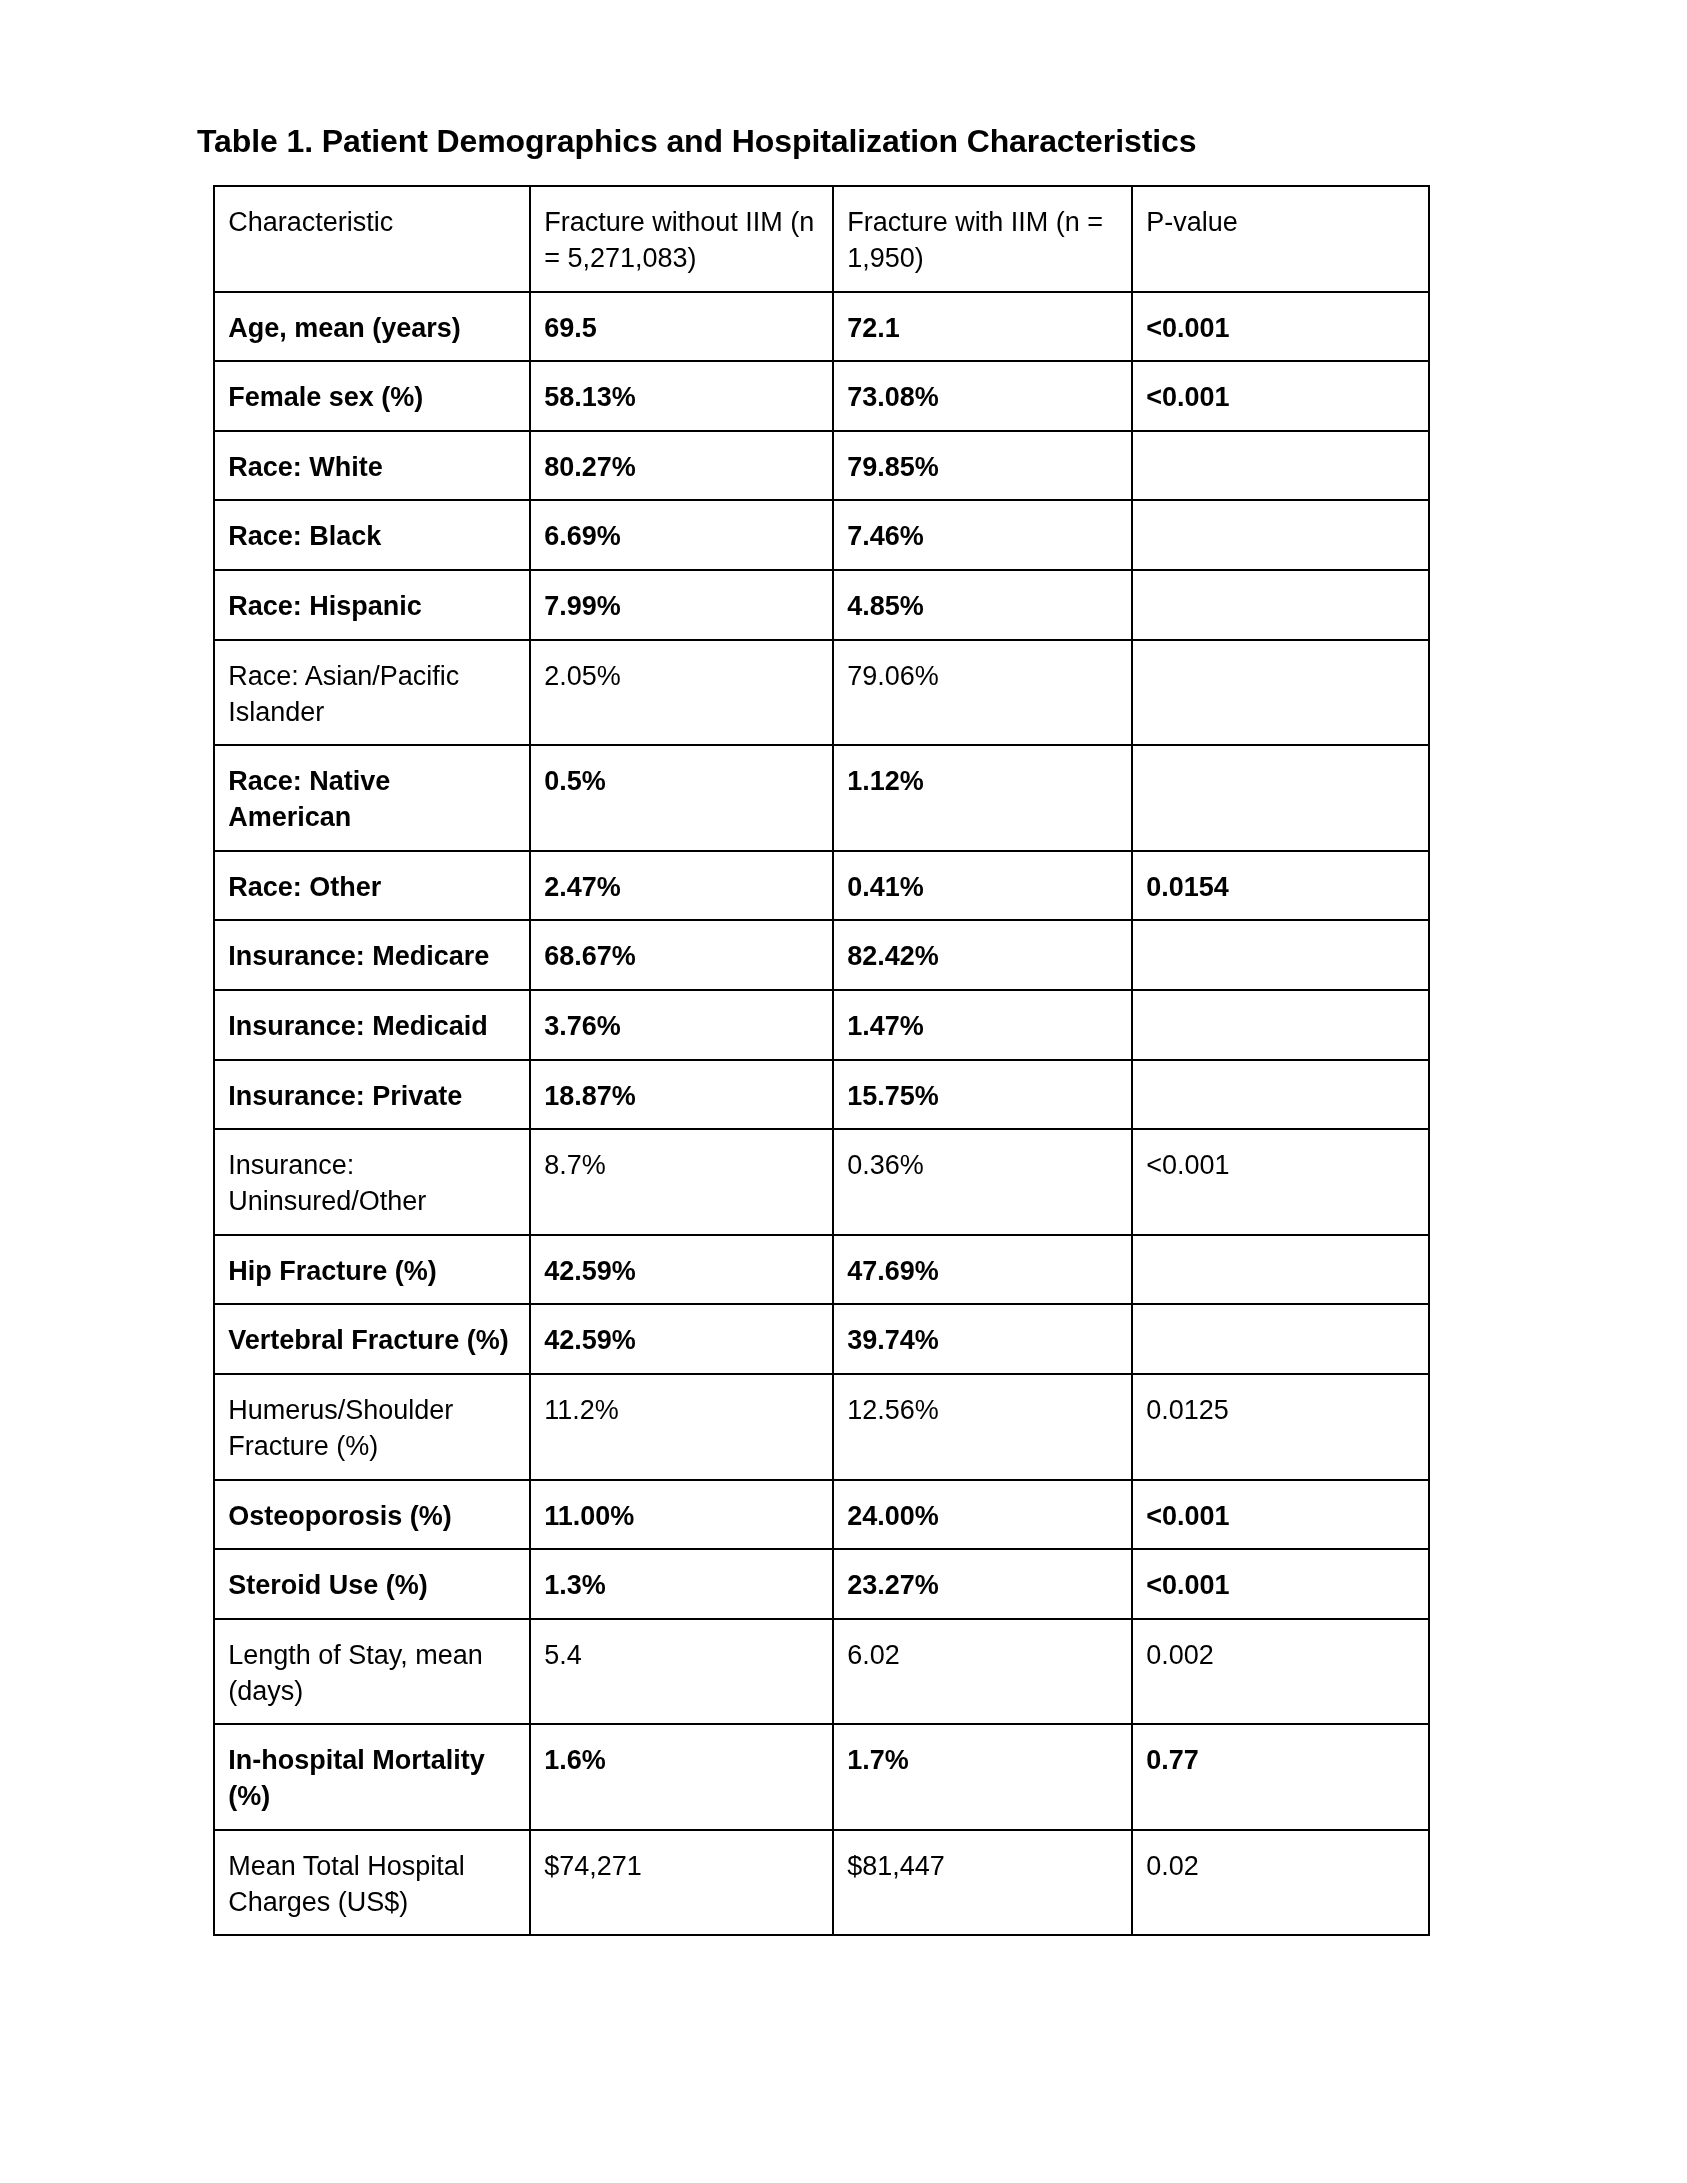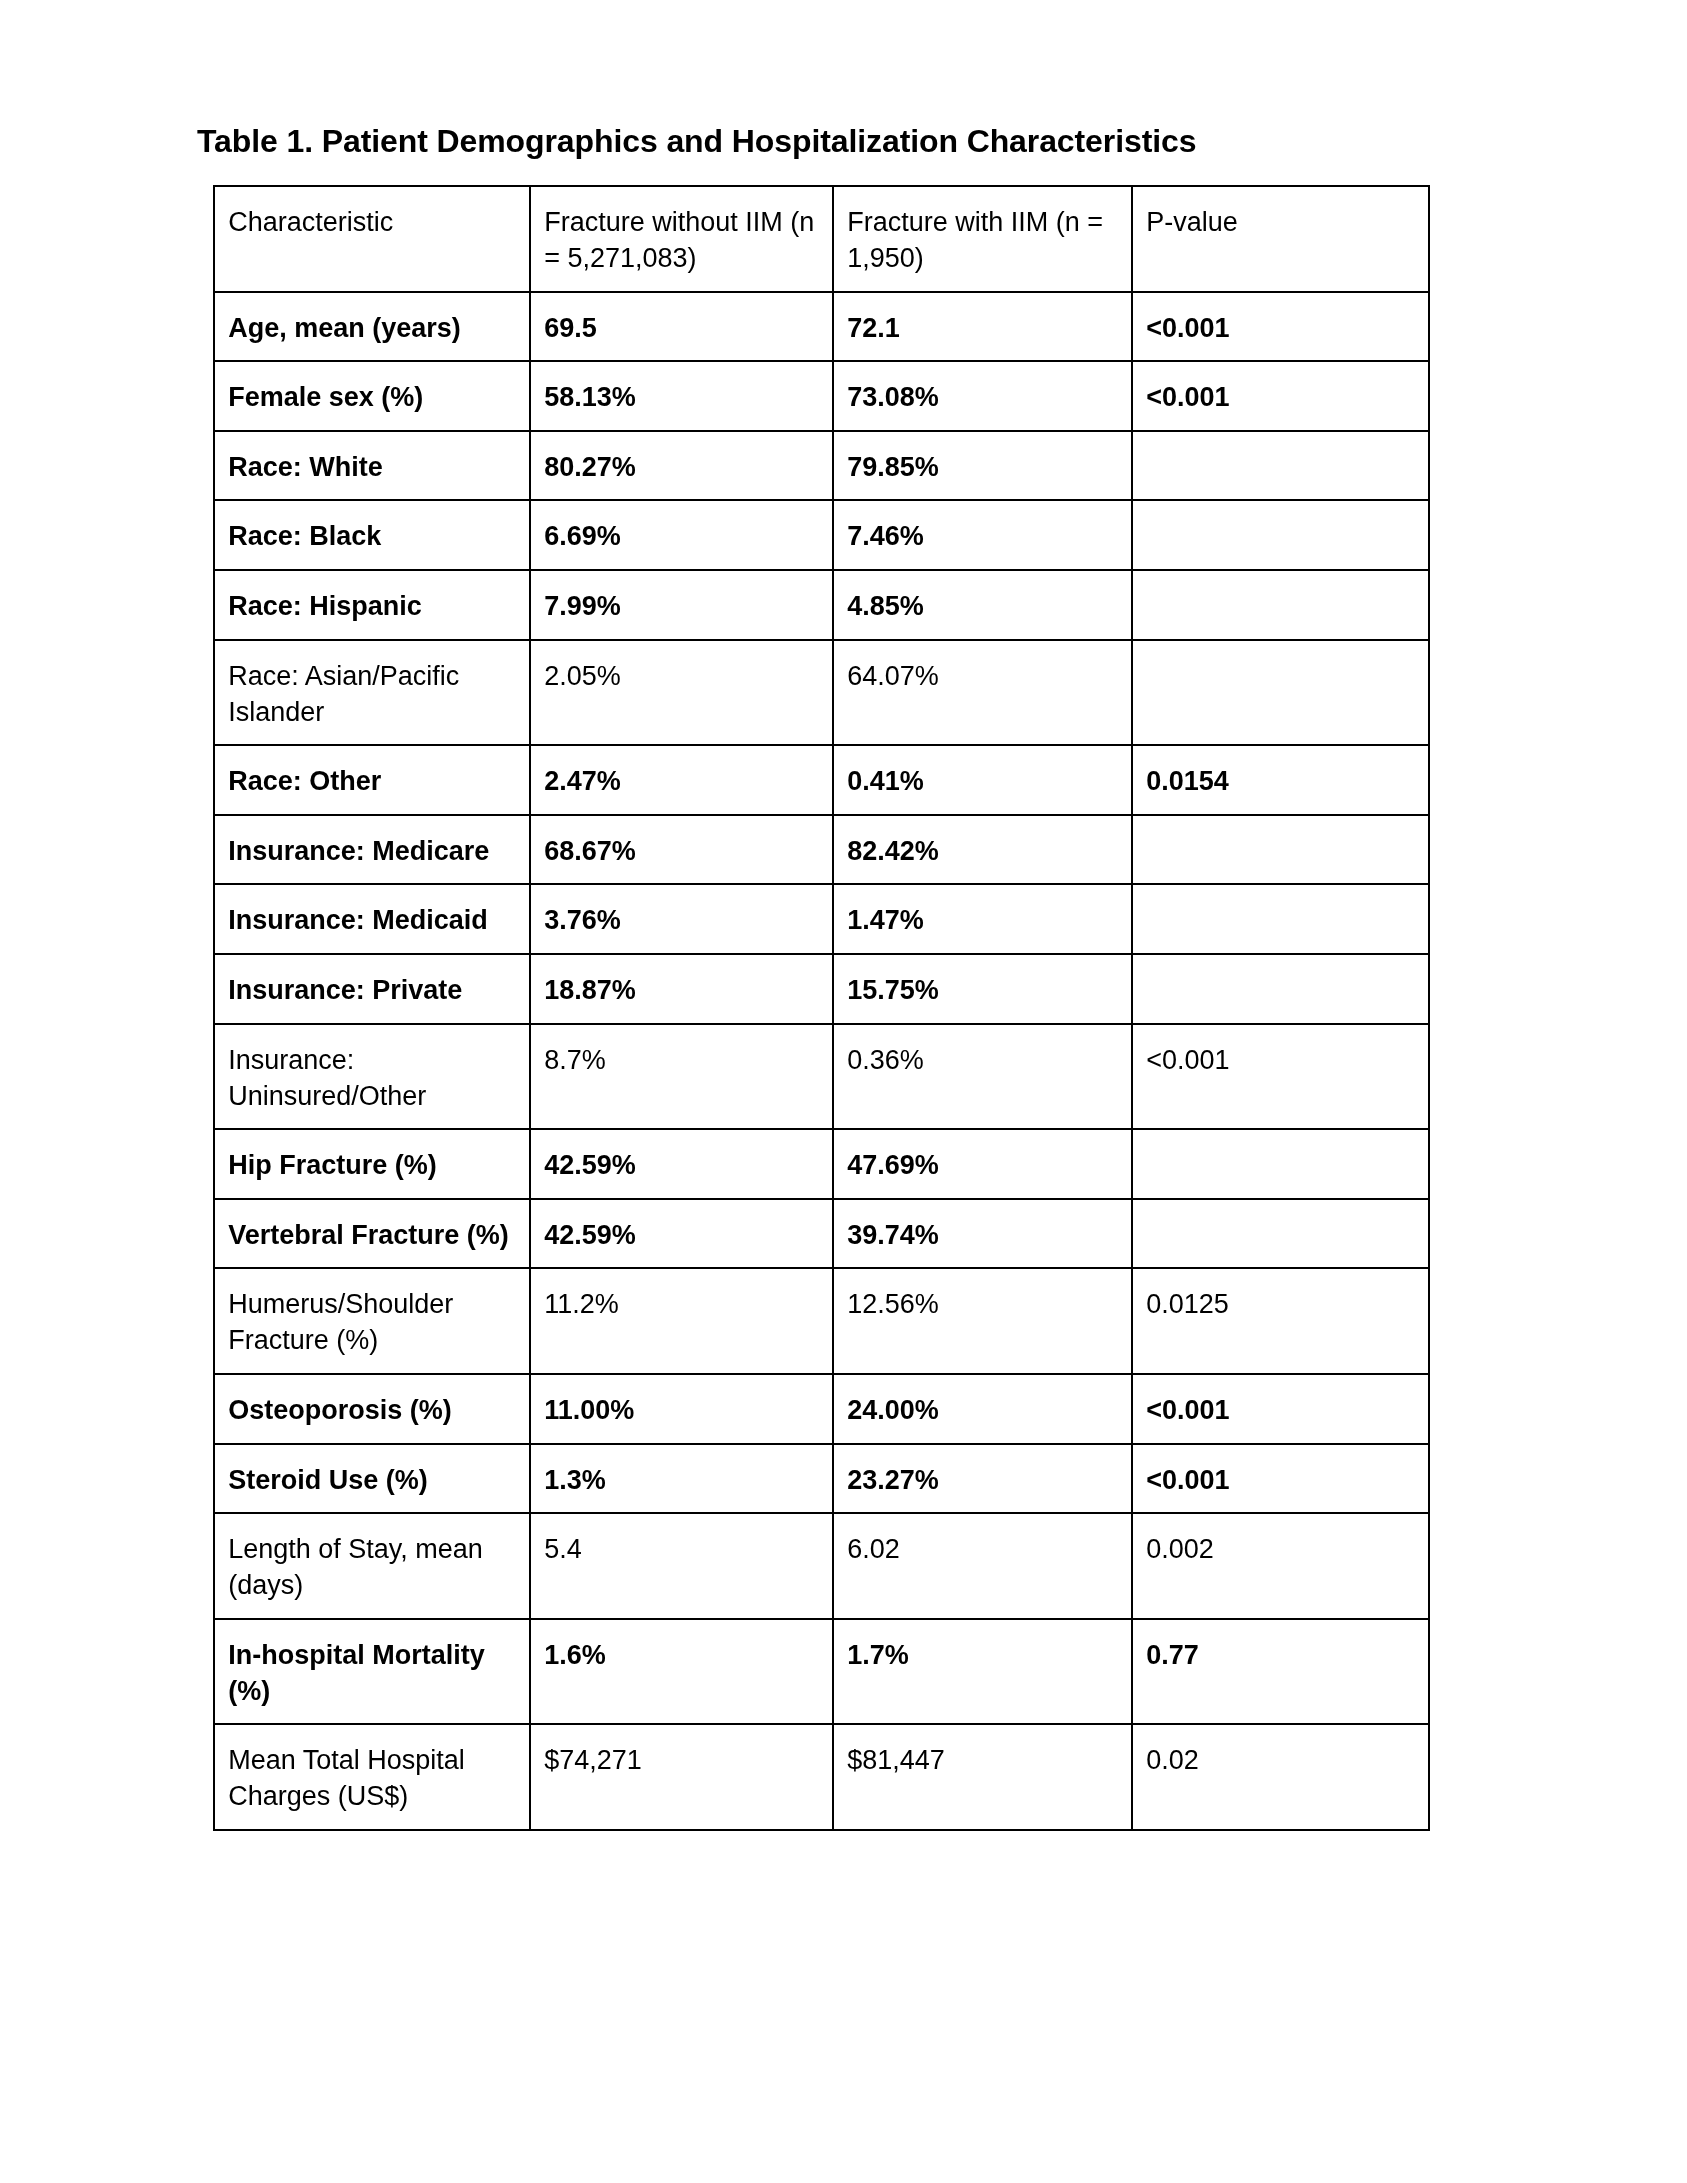--- a/index.html
+++ b/index.html
@@ -65,21 +65,27 @@
       </tr>
       <tr class="one">
         <td>Race: Hispanic</td>
         <td>7.99%</td>
         <td>4.85%</td>
         <td></td>
       </tr>
       <tr class="two">
         <td>Race: Asian/Pacific Islander</td>
         <td>2.05%</td>
-        <td>64.07%</td>
+        <td>79.06%</td>
+        <td></td>
+      </tr>
+      <tr class="one">
+        <td>Race: Native American</td>
+        <td>0.5%</td>
+        <td>1.12%</td>
         <td></td>
       </tr>
       <tr class="one">
         <td>Race: Other</td>
         <td>2.47%</td>
         <td>0.41%</td>
         <td>0.0154</td>
       </tr>
       <tr class="one">
         <td>Insurance: Medicare</td>

